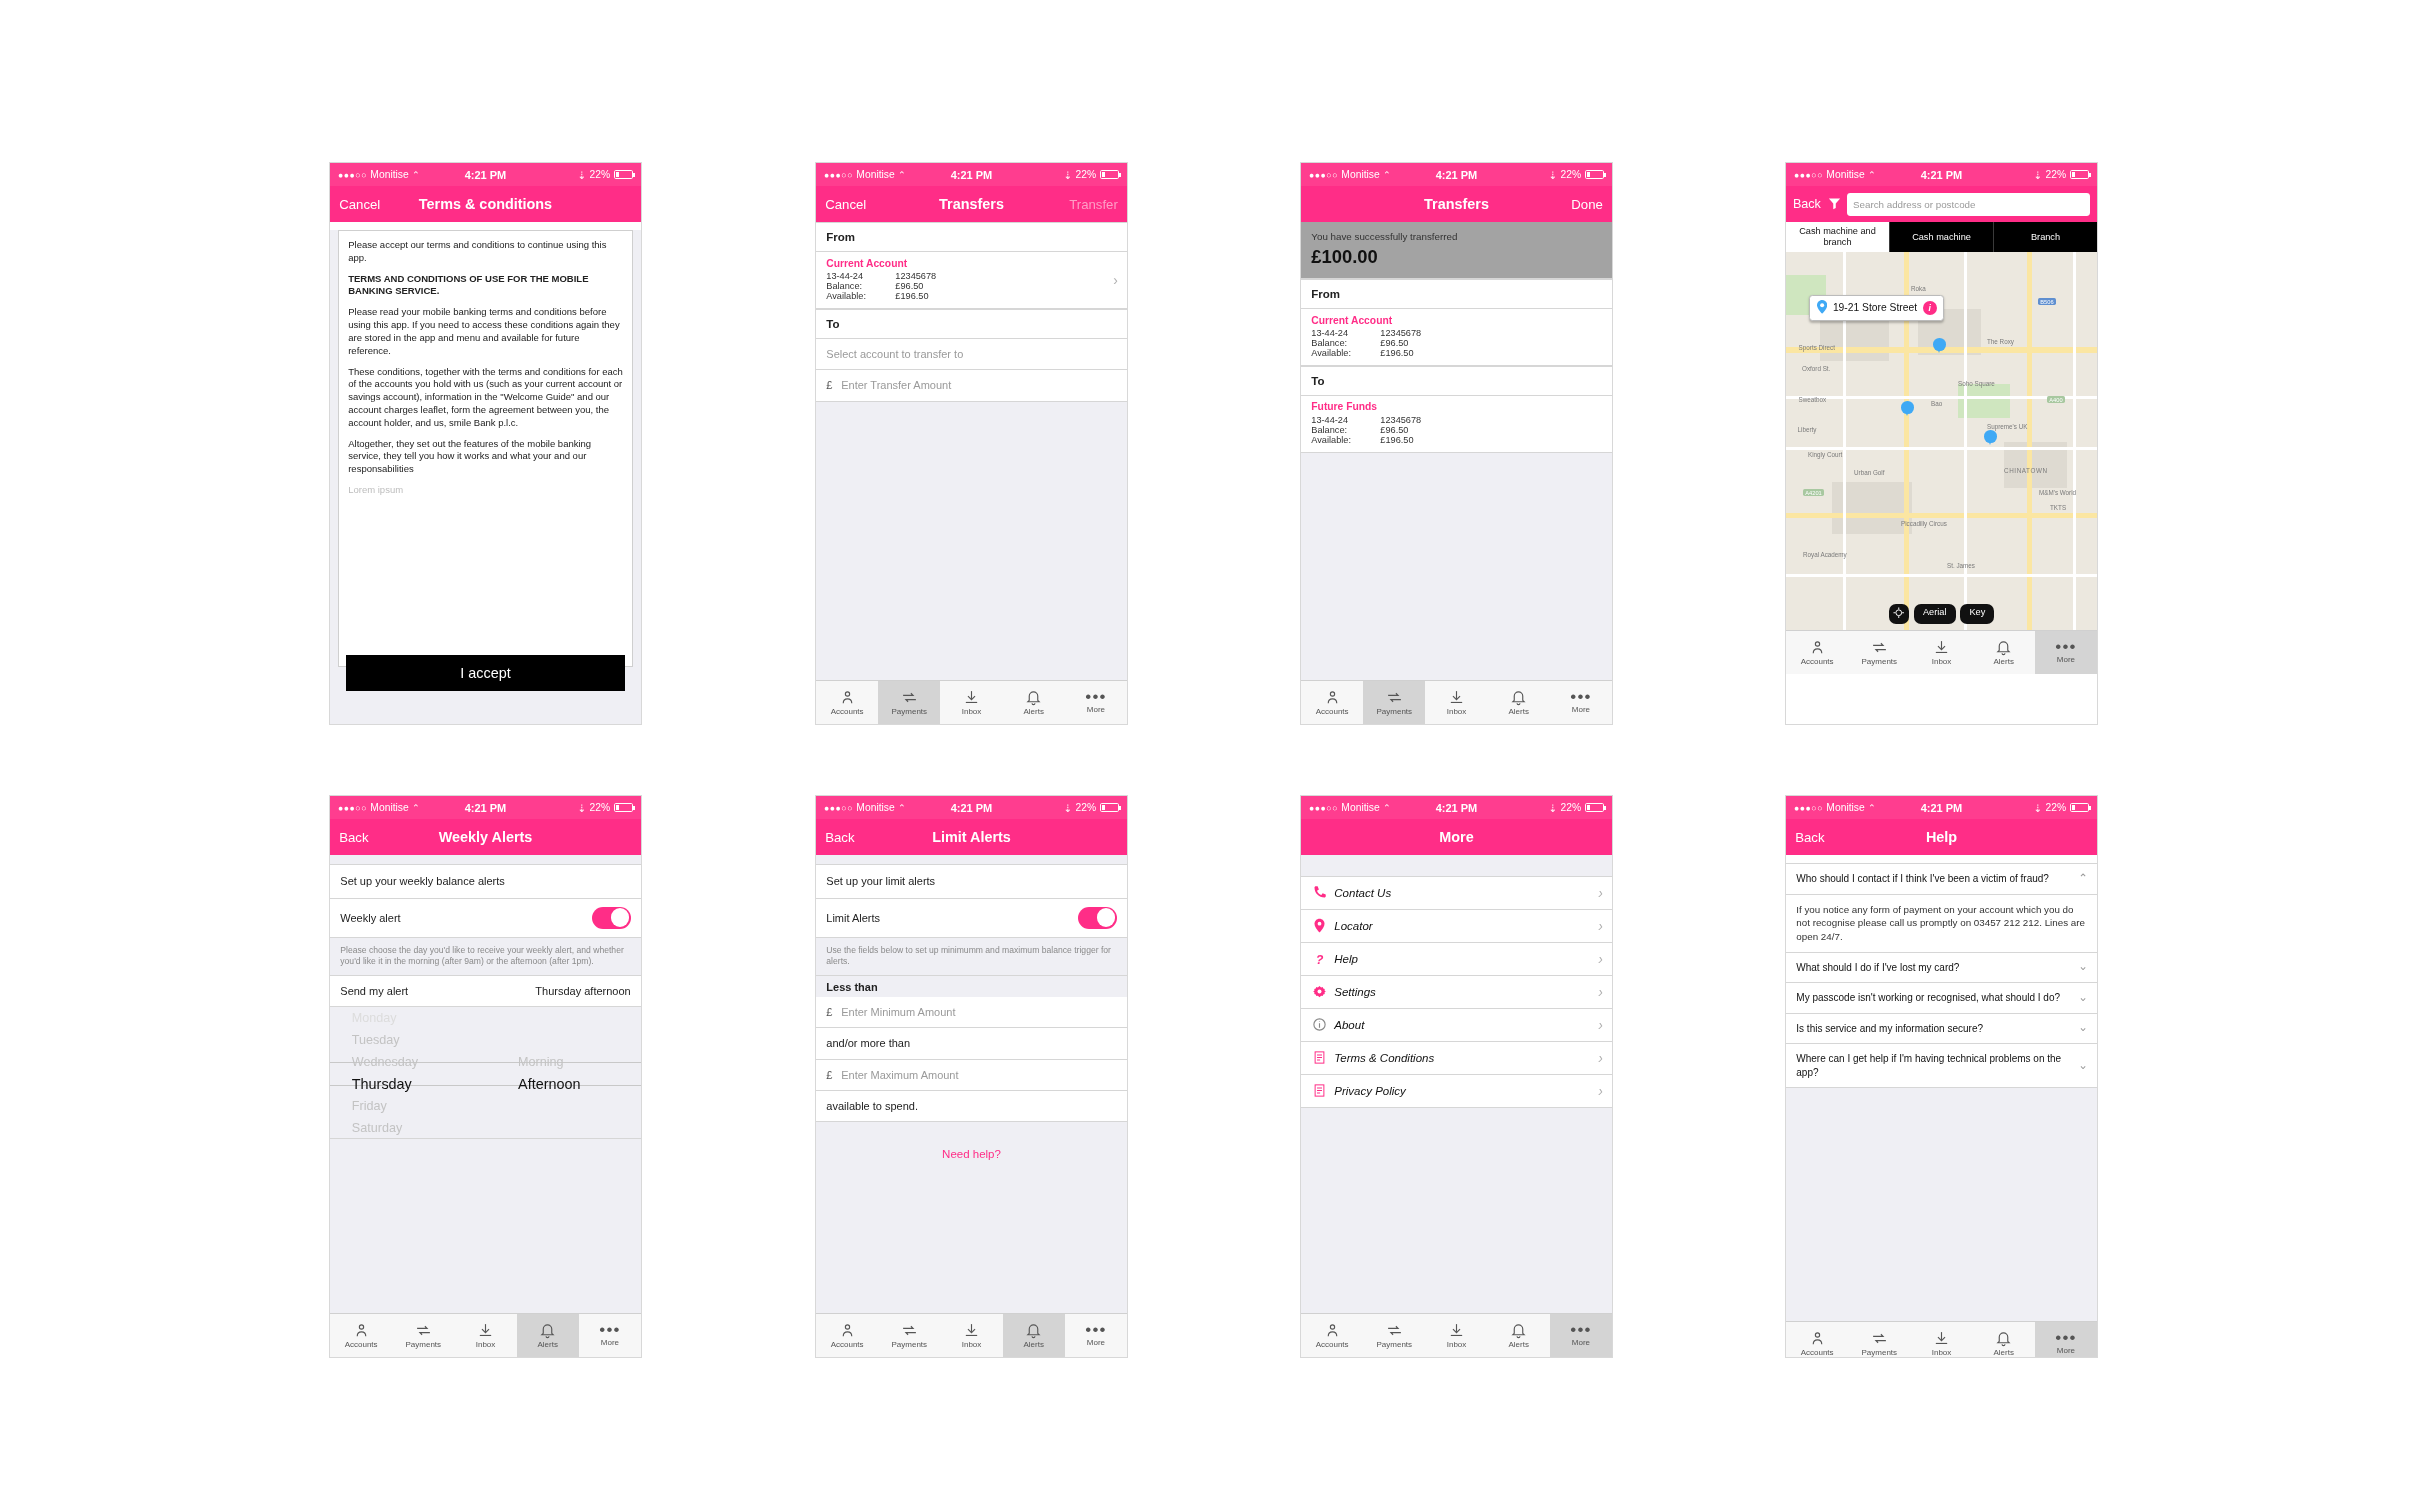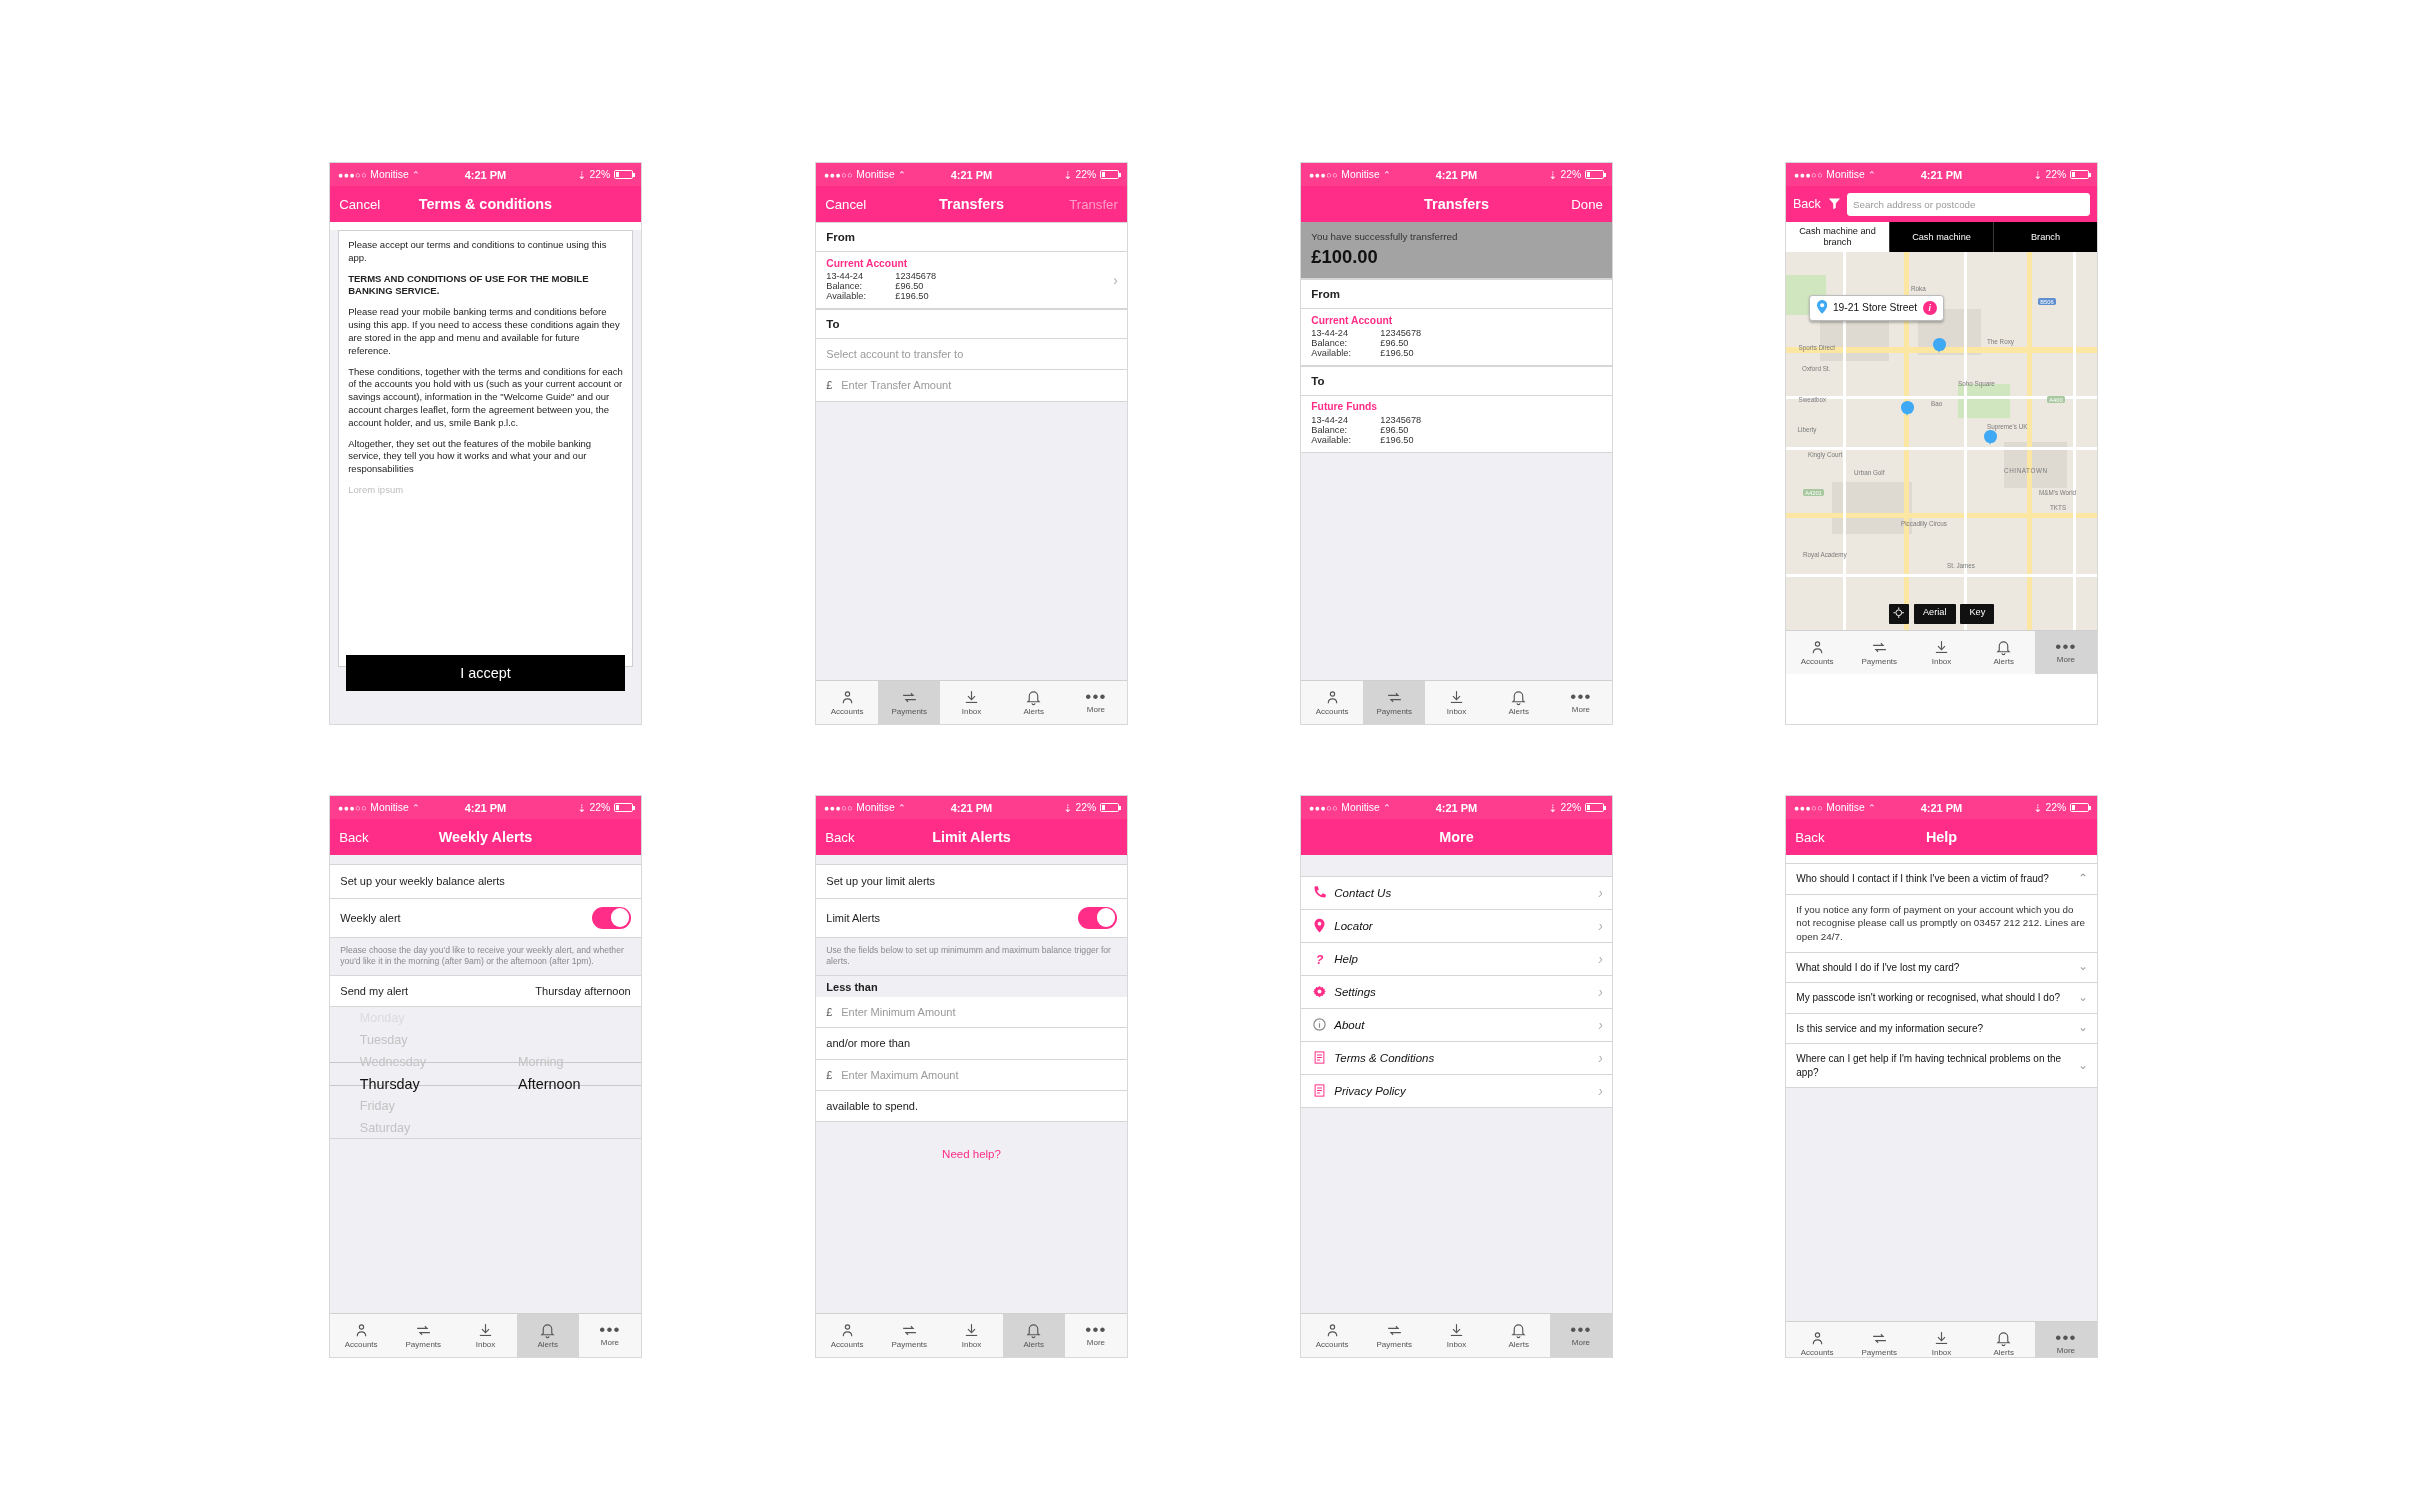--- a/index.html
+++ b/index.html
@@ -279,21 +279,21 @@
     border-top: 5.7px solid #3fa9f5;
   }
   .mapctrls {
     position: absolute; bottom: 5.7px; left: 0; right: 0;
     display: flex; justify-content: center; gap: 4.6px;
     z-index: 6;
   }
   .mapbtn {
     background: #111; color: #fff;
     padding: 3.4px 9.2px;
-    border-radius: 1px;
+    border-radius: 7px;
     font-size: 9.2px;
   }
   .mapbtn.sq { padding: 3.4px 4.6px; }
   .map-label {
     position: absolute;
     font-size: 6.3px;
     color: #7a7a7a;
   }
   .map-label.road-badge {
     background: #a8c8a0; color: #fff;
@@ -351,21 +351,21 @@
   .picker {
     background: #efeff4;
     height: 132px;
     position: relative;
     overflow: hidden;
     border-bottom: 0.6px solid #d6d6d6;
   }
   .picker .col {
     position: absolute; top: 0; bottom: 0;
   }
-  .picker .colL { left: 16px; width: 55%; }
+  .picker .colL { left: 8px; width: 55%; }
   .picker .colR { left: 55%; right: 0; }
   .picker .item {
     height: 22px; display: flex; align-items: center;
     padding-left: 13.8px;
     font-size: 12.6px; color: #c3c3c3;
   }
   .picker .colR .item { padding-left: 17px; }
   .picker .item.sel { color: #111; font-size: 14.4px; }
   .picker .item.faint { color: #dcdcdc; }
   .picker .selband {

